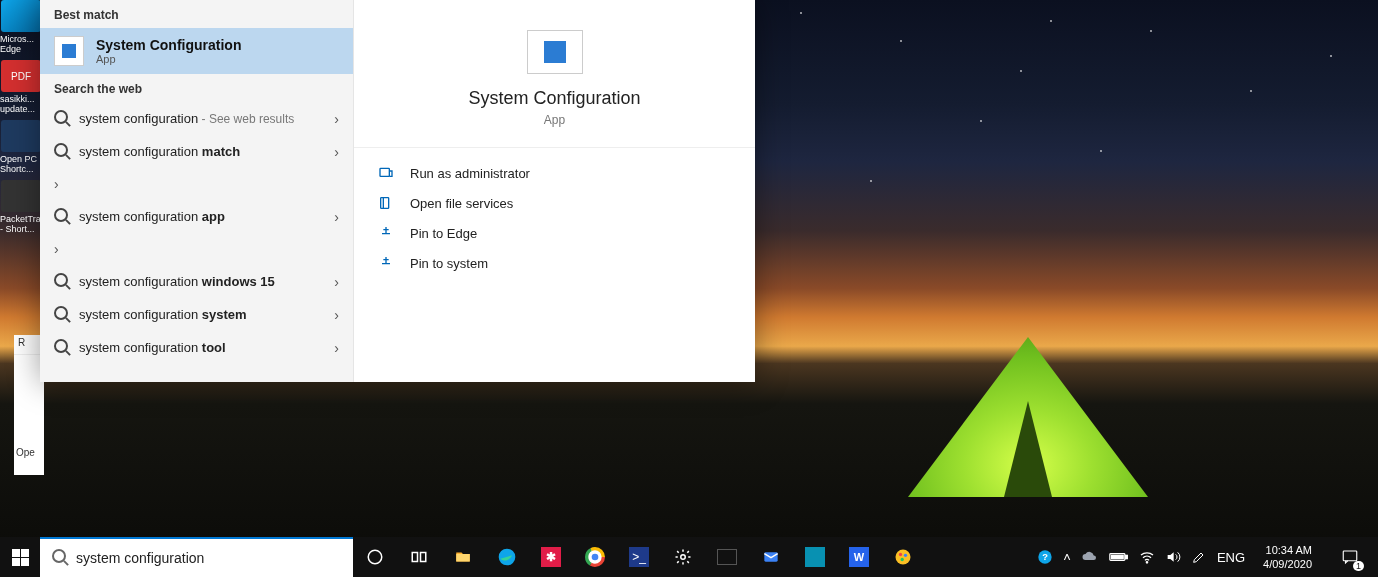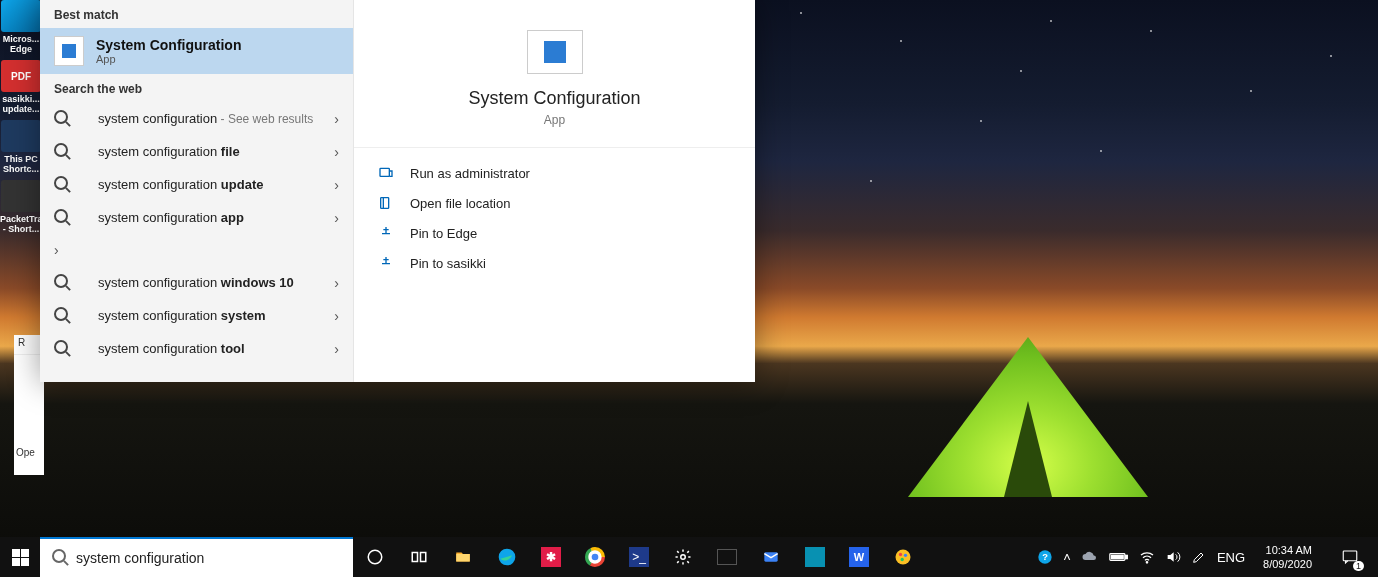--- a/index.html
+++ b/index.html
@@ -23,21 +23,21 @@
   .tent-body { position:absolute; bottom:0; left:0; width:100%; height:100%;
     background: radial-gradient(ellipse at 50% 80%, #d6ff4a 0%, #9ee030 30%, #6fbf1e 60%, #3a7a10 100%);
     clip-path: polygon(10% 100%, 50% 0%, 90% 100%);
     box-shadow: 0 0 60px rgba(180,255,70,.5);
   }
   .tent-door { position:absolute; bottom:0; left:42%; width:16%; height:60%;
     background:#2a4a0a; clip-path: polygon(0 100%, 50% 0%, 100% 100%); }
 
   
   .desktop-icons { position:absolute; top:0; left:0; width:42px; z-index:1; }
-  .dicon { width:42px; text-align:center; color:#fff; font-size:9px; margin-bottom:6px;font-weight:bold; }
+  .dicon { width:42px; color:#fff; font-size:9px; margin-bottom:6px; }
   .dicon .glyph { width:40px; height:32px; margin:0 auto 2px; border-radius:3px; display:flex; align-items:center; justify-content:center; font-size:18px; }
 
   
   .run-dialog { position:absolute; top:335px; left:14px; width:30px; height:140px; background:#fff; z-index:1; display:flex; flex-direction:column; }
   .run-dialog .rhdr { height:20px; background:#fff; border-bottom:1px solid #eee; font-size:10px; padding:2px 4px; color:#333; }
   .run-dialog .ropen { position:absolute; bottom:17px; left:2px; font-size:10px; color:#333; }
 
   
   .search-panel {
     position:absolute; left:40px; top:0; width:715px; height:382px;
@@ -54,21 +54,21 @@
     width:30px; height:30px; background:#fff; border:1px solid #ccc; display:flex; align-items:center; justify-content:center;
   }
   .best-match-row .bm-icon .inner { width:14px; height:14px; background:#2b7cd3; }
   .bm-text .title { font-size:14px; font-weight:600; color:#111; }
   .bm-text .sub { font-size:11px; color:#555; }
 
   .web-result {
     display:flex; align-items:center; justify-content:space-between;
     padding:8px 14px; cursor:pointer; font-size:13px; color:#222;
   }
-  .wr-left { display:flex; align-items:center; gap:30px;justify-content:center; }
+  .wr-left { display:flex; align-items:center; gap:11px;justify-content:center; }
   .wr-text .base { font-weight:400; }
   .wr-text .bold { font-weight:600; }
   .wr-text .hint { color:#777; font-size:12px; }
   .chev { color:#555; font-size:14px; }
 
   .detail { flex:1; background:#fff; border-left:1px solid #e5e5e5; display:flex; flex-direction:column; }
   .detail-header { display:flex; flex-direction:column; align-items:center; padding:30px 0 20px; border-bottom:1px solid #eee; }
   .detail-header .big-icon { width:56px; height:44px; background:#fff; border:1px solid #ccc; display:flex; align-items:center; justify-content:center; margin-bottom:14px; }
   .detail-header .big-icon .inner { width:22px; height:22px; background:#2b7cd3; }
   .detail-header .dtitle { font-size:18px; color:#222; font-weight:400; }
@@ -138,21 +138,21 @@
   <div class="dicon">
     <div class="glyph" style="background:linear-gradient(135deg,#0ea5e9,#0369a1);"></div>
     <div>Micros... Edge</div>
   </div>
   <div class="dicon">
     <div class="glyph" style="background:#d32f2f;color:#fff;font-size:10px;">PDF</div>
     <div>sasikki... update...</div>
   </div>
   <div class="dicon">
     <div class="glyph" style="background:#1e3a5f;"></div>
-    <div>This PC Shortc...</div>
+    <div>Open PC Shortc...</div>
   </div>
   <div class="dicon">
     <div class="glyph" style="background:#333;"></div>
     <div>PacketTra... - Short...</div>
   </div>
 </div>
 
 <div class="run-dialog">
   <div class="rhdr"><span>R</span></div>
   <div class="ropen"><span>Ope</span></div>
@@ -178,45 +178,41 @@
         <div class="web-result">
           <div class="wr-left">
             <span style="color: rgb(68, 68, 68);"><span class="mag"></span></span>
             <span class="wr-text"><span class="base">system configuration</span><span class="bold"></span><span class="hint"> - See web results</span></span>
           </div>
           <span class="chev">›</span>
         </div>
         <div class="web-result">
           <div class="wr-left">
             <span style="color: rgb(68, 68, 68);"><span class="mag"></span></span>
-            <span class="wr-text"><span class="base">system configuration </span><span class="bold">file</span><span class="hint"></span></span>
-          </div>
-          <span class="chev">›</span>
-        </div>
-        <div class="web-result">
-          <div class="wr-left">
-            <span style="color: rgb(68, 68, 68);"><span class="mag"></span></span>
-            <span class="wr-text"><span class="base">system configuration </span><span class="bold">update</span><span class="hint"></span></span>
-          </div>
+            <span class="wr-text"><span class="base">system configuration </span><span class="bold">match</span><span class="hint"></span></span>
+          </div>
+          <span class="chev">›</span>
+        </div>
+        <div class="web-result">
           <span class="chev">›</span>
         </div>
         <div class="web-result">
           <div class="wr-left">
             <span style="color: rgb(68, 68, 68);"><span class="mag"></span></span>
             <span class="wr-text"><span class="base">system configuration </span><span class="bold">app</span><span class="hint"></span></span>
           </div>
           <span class="chev">›</span>
         </div>
         <div class="web-result">
           <span class="chev">›</span>
         </div>
         <div class="web-result">
           <div class="wr-left">
             <span style="color: rgb(68, 68, 68);"><span class="mag"></span></span>
-            <span class="wr-text"><span class="base">system configuration </span><span class="bold">windows 10</span><span class="hint"></span></span>
+            <span class="wr-text"><span class="base">system configuration </span><span class="bold">windows 15</span><span class="hint"></span></span>
           </div>
           <span class="chev">›</span>
         </div>
         <div class="web-result">
           <div class="wr-left">
             <span style="color: rgb(68, 68, 68);"><span class="mag"></span></span>
             <span class="wr-text"><span class="base">system configuration </span><span class="bold">system</span><span class="hint"></span></span>
           </div>
           <span class="chev">›</span>
         </div>
@@ -248,37 +244,37 @@
         </span>
         <span>Run as administrator</span>
       </div>
       <div class="action-row">
         <span class="aicon">
           <svg width="16" height="16" viewBox="0 0 24 24" fill="none" stroke="#0067b8" stroke-width="2">
               <rect x="4" y="4" width="12" height="16" rx="1"></rect>
               <path d="M8 4v16"></path>
             </svg>
         </span>
-        <span>Open file location</span>
+        <span>Open file services</span>
       </div>
       <div class="action-row">
         <span class="aicon">
           <svg width="16" height="16" viewBox="0 0 24 24" fill="none" stroke="#0067b8" stroke-width="2">
               <path d="M12 3v10M8 7h8M6 13h12"></path>
             </svg>
         </span>
         <span>Pin to Edge</span>
       </div>
       <div class="action-row">
         <span class="aicon">
           <svg width="16" height="16" viewBox="0 0 24 24" fill="none" stroke="#0067b8" stroke-width="2">
               <path d="M12 3v10M8 7h8M6 13h12"></path>
             </svg>
         </span>
-        <span>Pin to sasikki</span>
+        <span>Pin to system</span>
       </div>
     </div>
   </div>
 </div>
 
 <div class="taskbar">
   <div class="start-btn">
     <span class="win-logo">
         <span></span>
         <span></span>
@@ -395,21 +391,21 @@
         </svg>
     </div>
     <div class="titem">
       <svg width="16" height="16" viewBox="0 0 24 24" fill="none" stroke="#fff" stroke-width="1.5">
           <path d="M4 20l4-1 10-10-3-3L5 16l-1 4z"></path>
         </svg>
     </div>
     <div class="titem">ENG</div>
     <div class="clock">
       <div>10:34 AM</div>
-      <div>8/09/2020</div>
+      <div>4/09/2020</div>
     </div>
     <div class="notif">
       <svg width="18" height="18" viewBox="0 0 24 24" fill="none" stroke="#fff" stroke-width="1.5">
           <rect x="3" y="4" width="18" height="13" rx="1"></rect>
           <path d="M9 17l-3 3v-3"></path>
         </svg>
       <span class="badge">1</span>
     </div>
   </div>
 </div>

